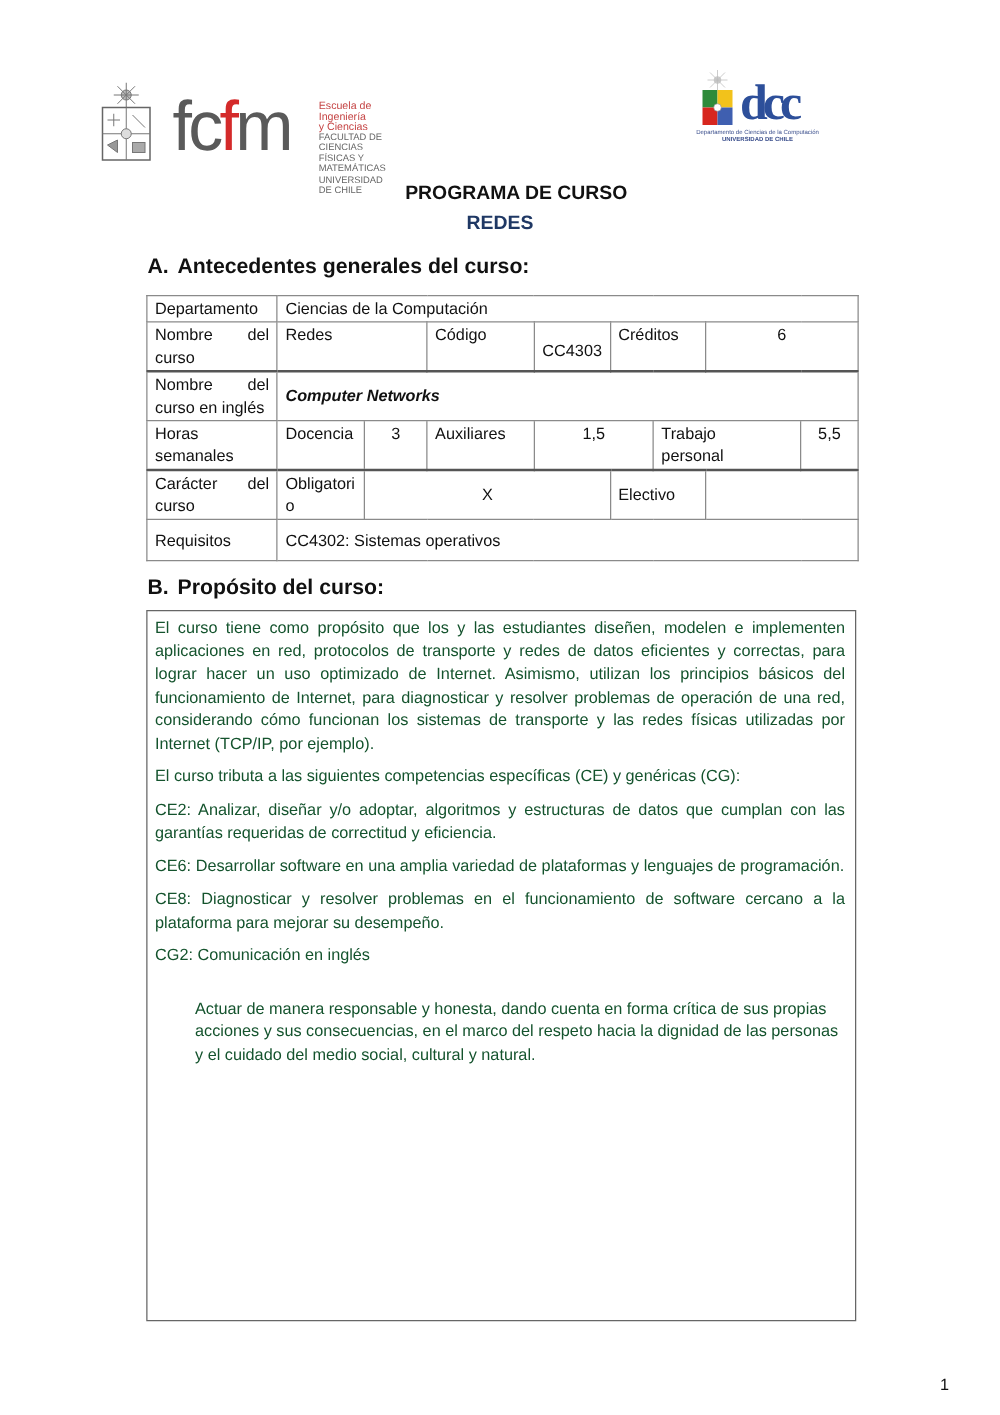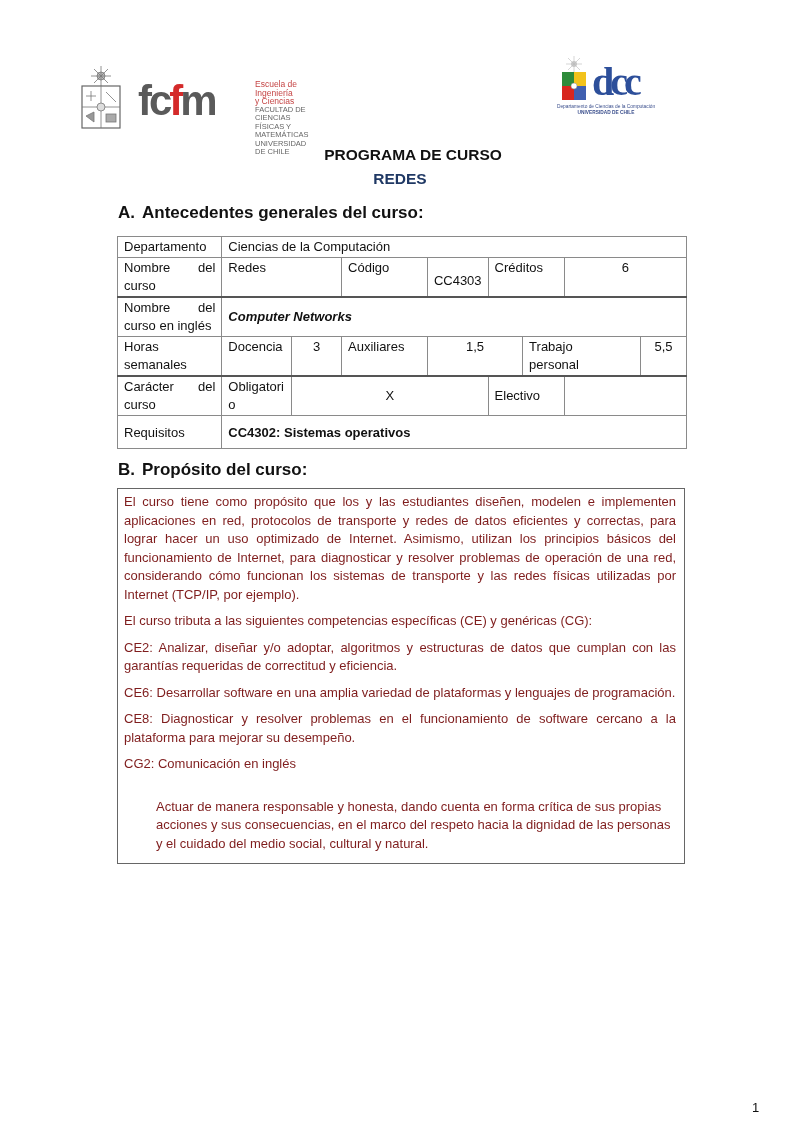--- a/index.html
+++ b/index.html
@@ -4,21 +4,21 @@
 <style>
   html, body { margin: 0; padding: 0; background: #ffffff; }
   body { width: 800px; height: 1132px; position: relative; overflow: hidden;
          font-family: "Liberation Sans", sans-serif; color: #000; }
   .page { position: absolute; left: 0; top: 0; width: 800px; height: 1132px; }
 
   
   .logo-fcfm { position: absolute; left: 72px; top: 66px; width: 220px; height: 66px; }
   .shield { position: absolute; left: 0; top: 0; width: 58px; height: 64px; }
   .fcfm-word { position: absolute; left: 66px; top: 10px; font-family: "Liberation Sans", sans-serif;
-               font-size: 42px; font-weight: bold; color: #5a5a5a; letter-spacing: -3px; line-height: 50px; }
+               font-size: 56px; font-weight: normal; color: #5a5a5a; letter-spacing: -3px; line-height: 50px; }
   .fcfm-word .red { color: #d42a2a; }
   .fcfm-text { position: absolute; left: 183px; top: 14px; font-size: 7.5px; line-height: 8.5px; color: #666; }
   .fcfm-text .red { color: #c54545; font-size: 8.5px; }
 
   .logo-dcc { position: absolute; left: 556px; top: 56px; width: 100px; height: 66px; }
   .dcc-shield { position: absolute; left: 2px; top: 0; width: 32px; height: 46px; }
   .dcc-word { position: absolute; left: 36px; top: 6px; font-size: 40px; font-weight: bold;
               color: #2d4f9a; letter-spacing: -4px; line-height: 40px; font-family: "Liberation Serif", serif; }
   .dcc-caption { position: absolute; left: 0; top: 48px; width: 100px; text-align: center;
                  font-size: 4.8px; line-height: 6px; color: #3a4e8c; }
@@ -35,23 +35,23 @@
   
   table.info { position: absolute; left: 117px; top: 236px; width: 570px; border-collapse: collapse;
                font-size: 13px; color: #111; padding-left: 12px; }
   table.info td { border: 1px solid #8a8a8a; padding: 1px 6px; vertical-align: top; line-height: 18px; }
   table.info tr.thick-top td { border-top: 2px solid #555; }
   .justify-label { display: flex; justify-content: space-between; }
   .center { text-align: center; }
   .italic { font-style: italic; }
 
   
-  .purpose-box { position: absolute; left: 117px; top: 488px; width: 568px; height: 376px;
+  .purpose-box { position: absolute; left: 117px; top: 488px; width: 568px; height: 569px;
                  border: 1px solid #666; box-sizing: border-box; padding: 4px 8px 0 6px;
-                 font-size: 13px; line-height: 18.5px; color: #7f1d1d; }
+                 font-size: 13px; line-height: 18.5px; color: #14532d; }
   .purpose-box p { margin: 0; text-align: justify; }
   .purpose-box .gap { height: 8px; }
   .comp { display: block; text-align: justify; }
   .desc { padding-left: 32px; text-align: justify; }
 
   .page-number { position: absolute; left: 752px; top: 1100px; font-size: 13px; color: #111; }
 </style>
 </head>
 <body>
 
@@ -183,21 +183,21 @@
       <td>
         <div>Obligatori</div>
         <div>o</div>
       </td>
       <td colspan="3" class="center" style="vertical-align:middle;">X</td>
       <td colspan="2" style="vertical-align:middle;">Electivo</td>
       <td colspan="2"></td>
     </tr>
     <tr>
       <td style="padding-top:8px; padding-bottom:6px;">Requisitos</td>
-      <td colspan="8" style="padding-top:8px; padding-bottom:6px;font-weight:bold;">CC4302: Sistemas operativos</td>
+      <td colspan="8" style="padding-top:8px; padding-bottom:6px;">CC4302: Sistemas operativos</td>
     </tr>
   </tbody>
     </table>
 
   <div class="section-heading" style="top:460px;">
     <span class="letter">B.</span><span>Propósito del curso:</span>
   </div>
 
   <div class="purpose-box">
     <p>El curso tiene como propósito que los y las estudiantes diseñen, modelen e implementen aplicaciones en red, protocolos de transporte y redes de datos eficientes y correctas, para lograr hacer un uso optimizado de Internet. Asimismo, utilizan los principios básicos del funcionamiento de Internet, para diagnosticar y resolver problemas de operación de una red, considerando cómo funcionan los sistemas de transporte y las redes físicas utilizadas por Internet (TCP/IP, por ejemplo).</p>

